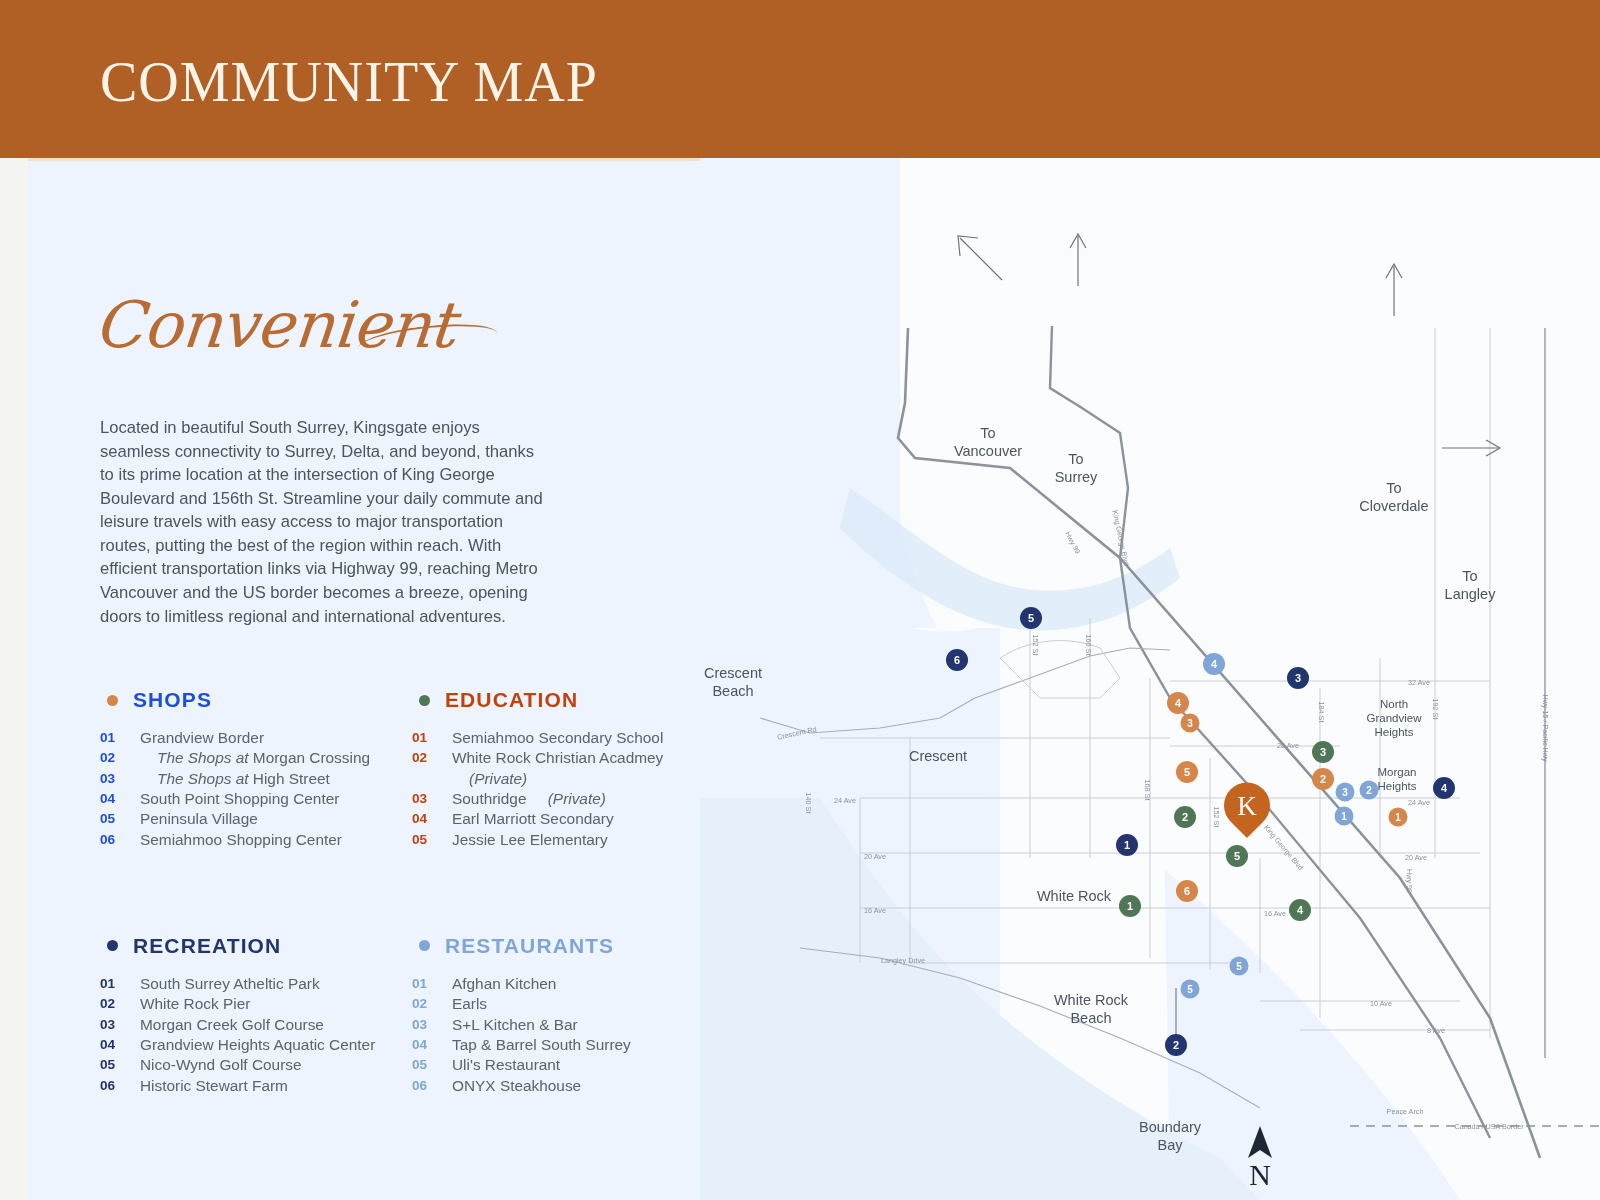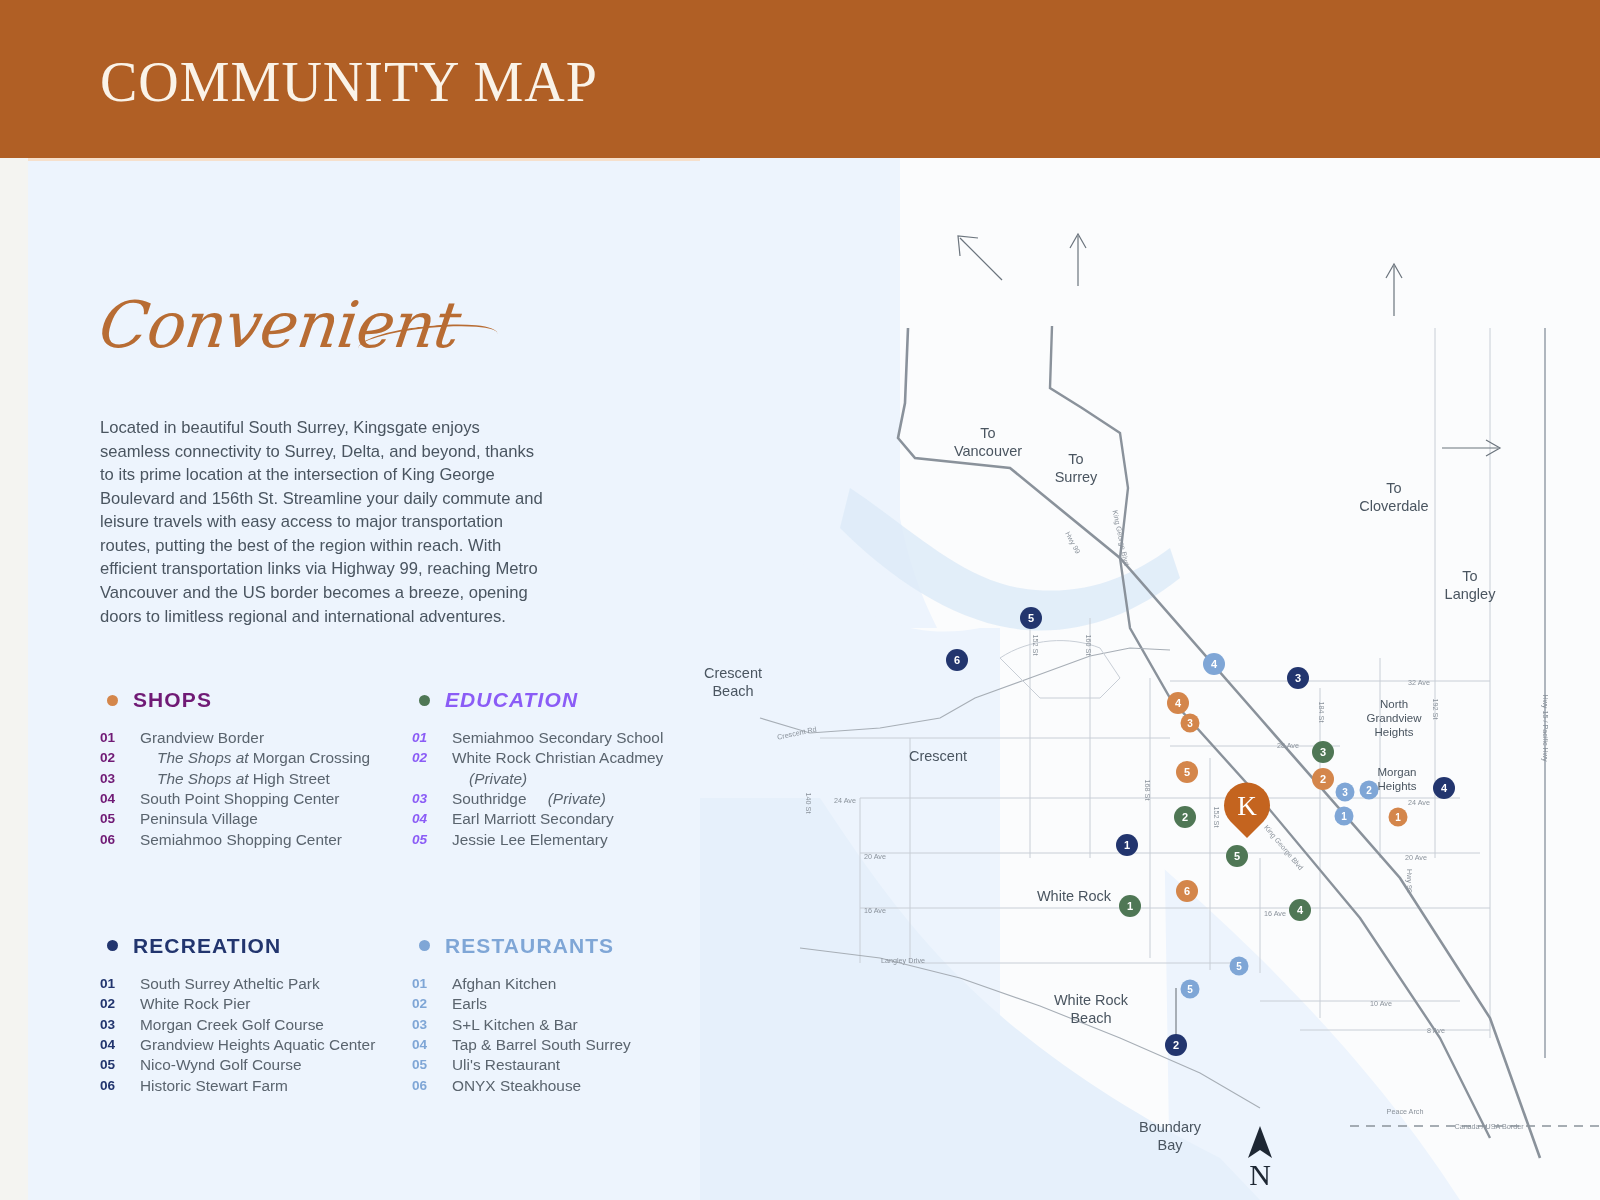--- a/index.html
+++ b/index.html
@@ -82,22 +82,22 @@
 
   .cat-head { display:flex; align-items:center; gap:15px; margin-bottom:16px; }
   .cat-dot { width:11px; height:11px; border-radius:50%; display:block; margin-left:7px;}
   .cat-title { font-size:21px; font-weight:700; letter-spacing:1.1px; }
 
   .cat-list { list-style:none; }
   .cat-list li { display:flex; font-size:15.4px; line-height:1.32; color:#5A646E; }
   .cat-num { width:40px; flex:none; font-weight:600; font-size:13.6px; padding-top:1px; }
   .cat-name i { font-style:italic;margin-left:17px; }
 
-  .c-shops      { color:#701a75; }
-  .c-education  { color:#8b5cf6;font-style:italic; }
+  .c-shops      { color:#1d4ed8; }
+  .c-education  { color:#c2410c; }
   .c-recreation { color:#22356E; }
   .c-restaurant { color:#7FA6D6; }
   .bg-shops      { background:#D4864B; }
   .bg-education  { background:#4F7755; }
   .bg-recreation { background:#22356E; }
   .bg-restaurant { background:#7FA6D6; }
 
   
   .brand { position:absolute; left:0px; top:845px; }
   .brand-name {

